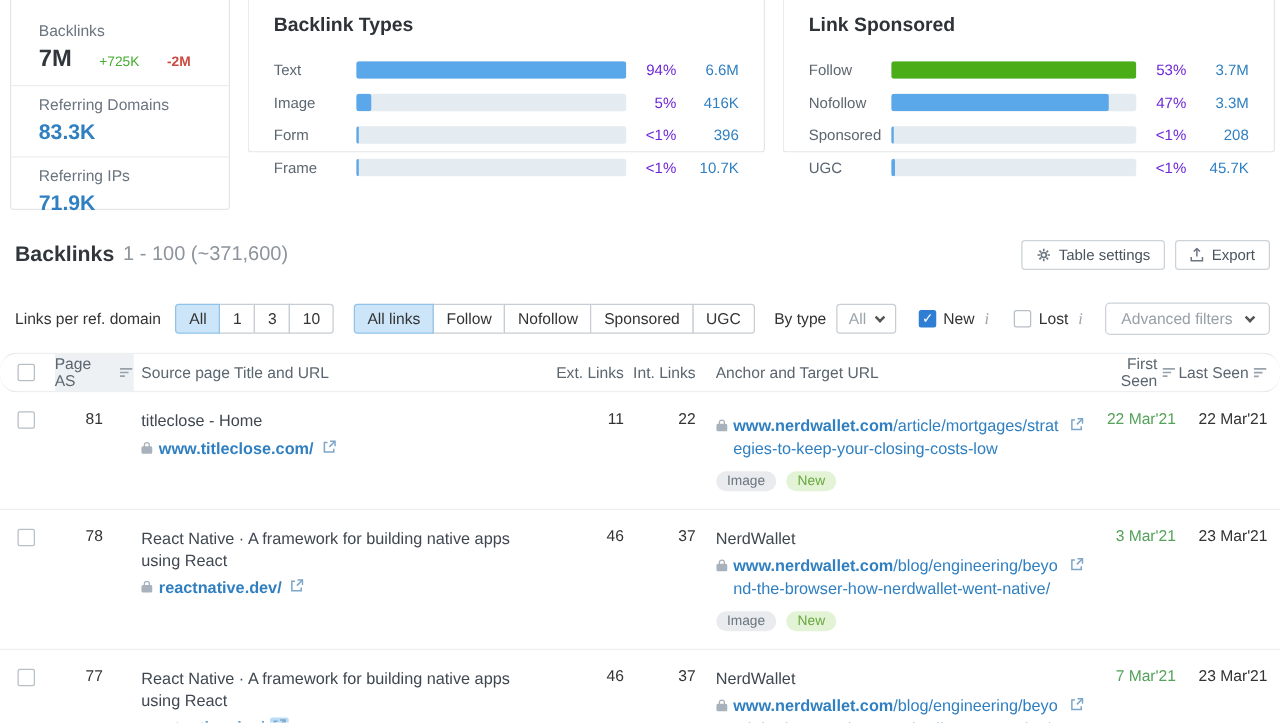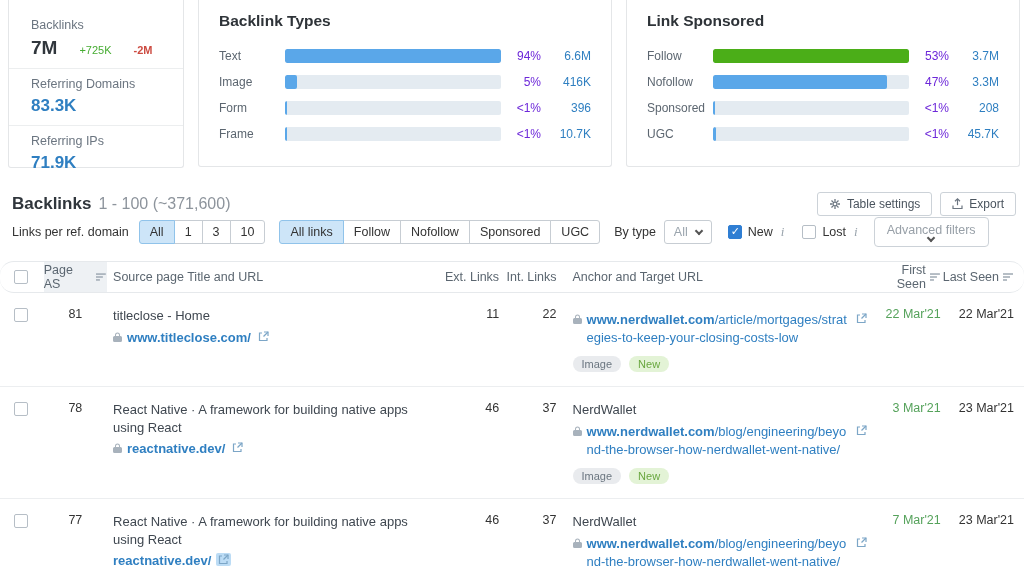--- a/index.html
+++ b/index.html
@@ -12,63 +12,63 @@
   .stats-panel { width:176px; min-width:176px; height:168px; padding:10px 0 0 0; }
   .stat { padding:8px 14px 9px 22px; }
   .stat + .stat { border-top:1px solid #eceeef; }
   .stat-label { font-size:12.5px; color:#6b7580; }
   .stat-value-row { margin-top:5px; display:flex; align-items:baseline; gap:22px; }
   .stat-big { font-size:19px; font-weight:bold; color:#30363c; }
   .stat-blue { font-size:17px; font-weight:bold; color:#2f7fc1; }
   .delta-up { font-size:11px; font-weight:normal; color:#47ad33; }
   .delta-down { font-size:11px; font-weight:bold; color:#cc4b41; }
 
-  .chart-panel { height:167px; padding:12px 20px 0 20px; }
+  .chart-panel { height:122px; padding:12px 20px 0 20px; }
   .types-panel { width:414px; }
   .attr-panel { flex:1; }
   .chart-title { font-size:15.5px; font-weight:bold; color:#2e3338; margin-bottom:13px; }
   .bar-row { display:flex; align-items:center; height:26px; }
   .bar-label { width:66px; font-size:12px; color:#5c6670; }
   .bar-track { flex:1; height:14px; background:#e4ebf1; border-radius:2px; overflow:hidden; }
   .bar-fill { display:block; height:100%; border-radius:2px; min-width:2px; }
   .bar-pct { width:40px; text-align:right; font-size:12px; color:#6d28d9; }
   .bar-val { width:50px; text-align:right; font-size:12px; color:#2f7fc1; cursor:pointer; }
 
   
   .section-head { display:flex; align-items:center; margin:24px 8px 0 12px; }
   .section-title { font-size:17px; font-weight:bold; color:#30363c; }
   .section-range { font-size:16px; color:#8d949c; margin-left:7px; }
   .head-buttons { margin-left:auto; display:flex; gap:8px; }
   .btn { display:inline-flex; align-items:center; gap:6px; border:1px solid #ccd2d8; border-radius:3px;
     background:#fff; padding:4px 11px; font-size:12px; color:#4a545e; cursor:pointer; }
   .btn svg { display:block; }
 
   
-  .filter-bar { display:flex; align-items:center; margin:1px 8px 0 12px; font-size:12.5px; color:#333; }
+  .filter-bar { display:flex; align-items:center; margin:26px 8px 0 12px; font-size:12.5px; color:#333;justify-content:space-between; }
   .seg { display:inline-flex; margin-left:10px; }
   .seg-btn { border:1px solid #c7cdd3; background:#fff; padding:4px 10px; font-size:12.5px; color:#333;
     margin-left:-1px; cursor:pointer; }
   .seg-btn:first-child { border-radius:3px 0 0 3px; margin-left:0; }
   .seg-btn:last-child { border-radius:0 3px 3px 0; }
   .seg-btn.sel { background:#cde5f8; border-color:#90c3ea; position:relative; z-index:1; }
   .seg2 { margin-left:14px; }
   .bytype { margin-left:14px; display:flex; align-items:center; gap:8px; }
   .select { display:inline-flex; align-items:center; gap:8px; border:1px solid #c7cdd3; border-radius:3px;
     padding:4px 9px; color:#9aa4ad; cursor:pointer; }
   .chev { width:6px; height:6px; border-right:2px solid #555; border-bottom:2px solid #555;
     transform:rotate(45deg); margin-top:-3px; }
   .cb { width:14px; height:14px; border:1px solid #b6bec6; border-radius:2px; background:#fff;
     display:inline-block; position:relative; cursor:pointer; flex:none; }
   .cb.checked { background:#2f7ed3; border-color:#2f7ed3; }
   .cb.checked::after { content:"\2713"; position:absolute; left:2px; top:-1px; color:#fff; font-size:11px; }
   .chk-group { display:flex; align-items:center; gap:6px; margin-left:16px; }
   .info-i { font-family:"Liberation Serif", serif; font-style:italic; color:#9aa4ad; font-size:13px;
     margin:0 2px 0 2px; }
-  .adv-btn { margin-left:14px; display:inline-flex; align-items:center; gap:1px; border:1px solid #ccd2d8;
-    border-radius:4px; padding:5px 12px; color:#98a0a8; font-size:12.5px; cursor:pointer;flex-direction:column; }
+  .adv-btn { margin-left:14px; display:inline-flex; align-items:center; gap:11px; border:1px solid #ccd2d8;
+    border-radius:4px; padding:5px 12px; color:#98a0a8; font-size:12.5px; cursor:pointer; }
 
   
   .tbl { margin-top:14px; font-size:12.5px; }
   .thead { display:flex; align-items:flex-end; border-top:1px solid #e6e9ec; border-bottom:1px solid #e6e9ec;
     color:#5b6670;border-radius:14px; }
   .th { display:flex; align-items:center; height:30px; }
   .c-check { width:44px; padding-left:14px; }
   .c-as { width:64px; justify-content:center; gap:5px; }
   .th.c-as { background:#eef1f4; }
   .c-src { width:336px; padding-left:6px; }

